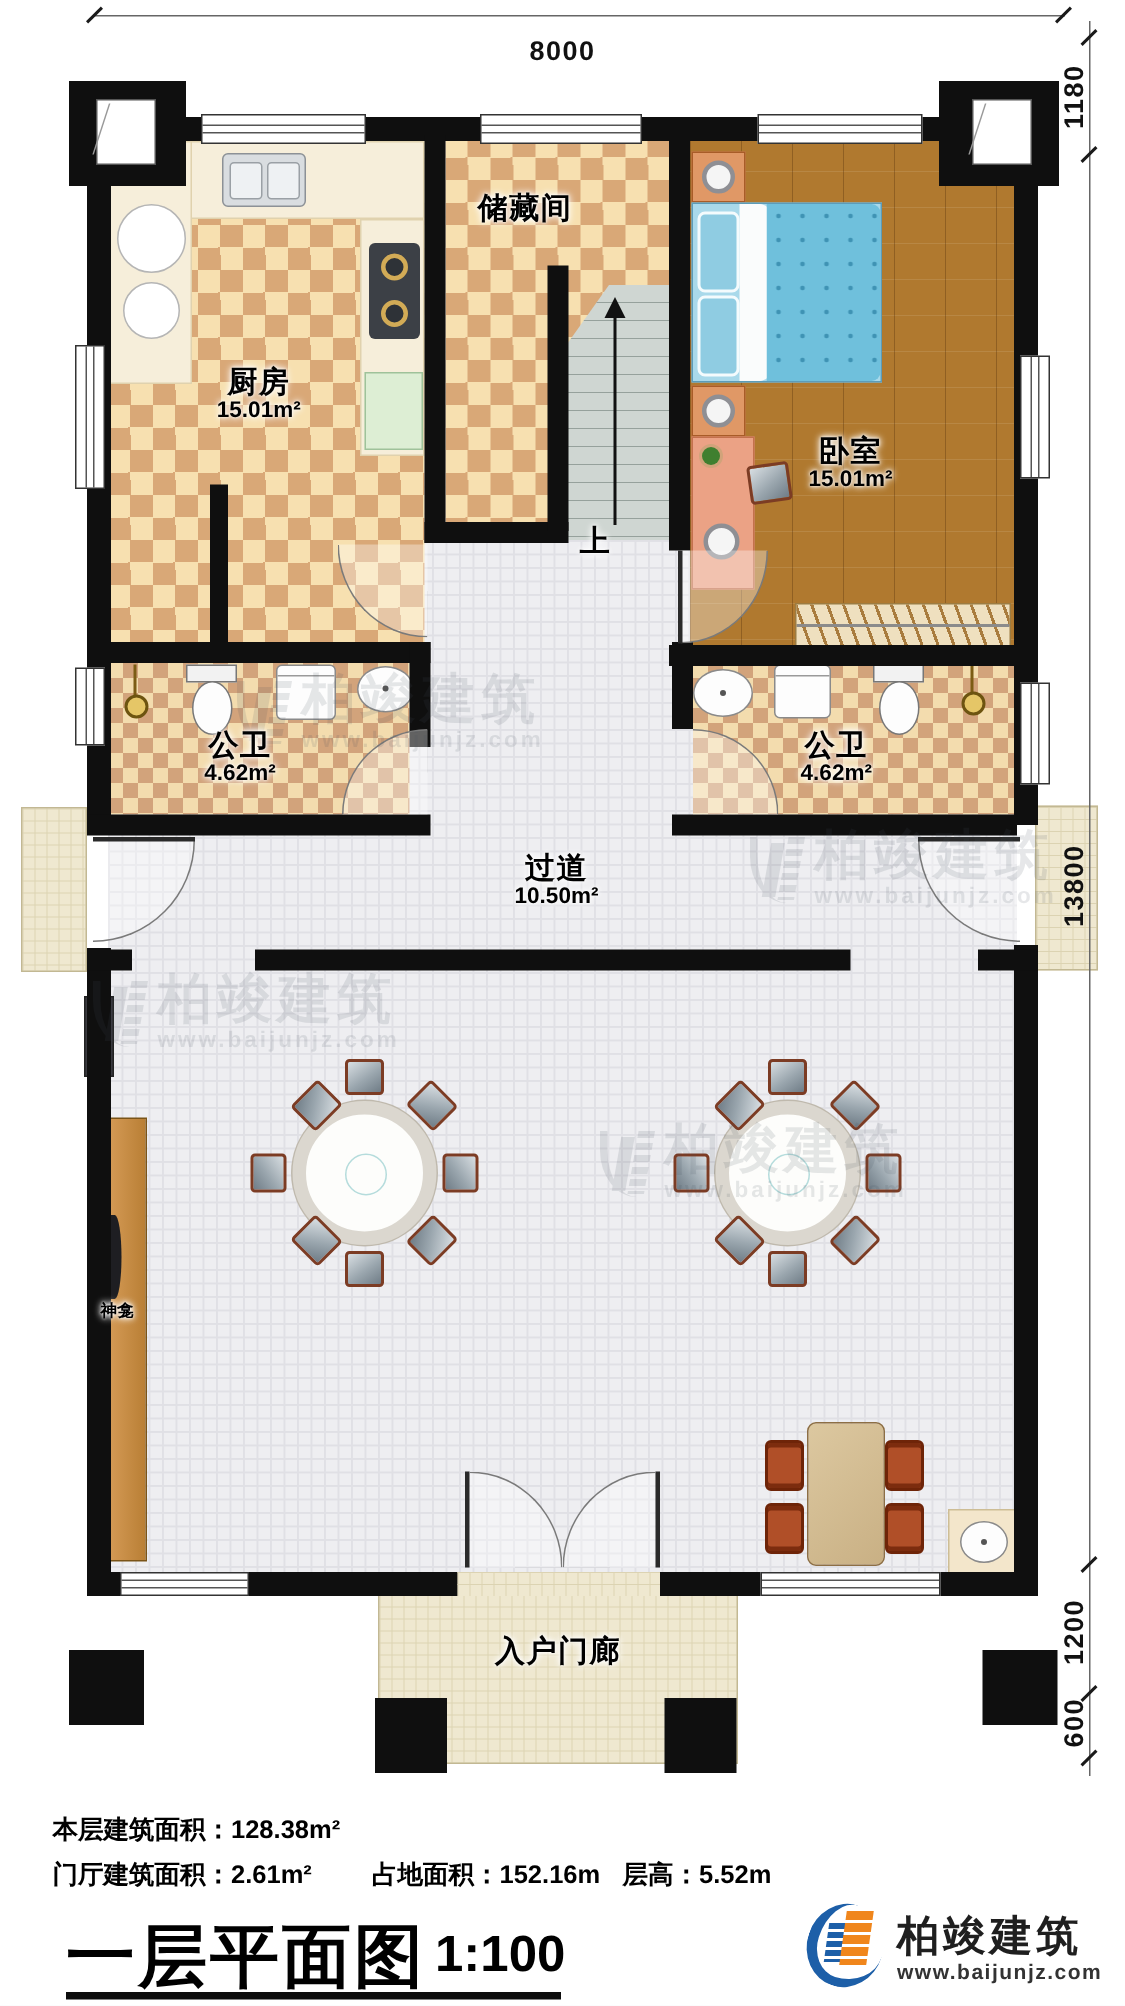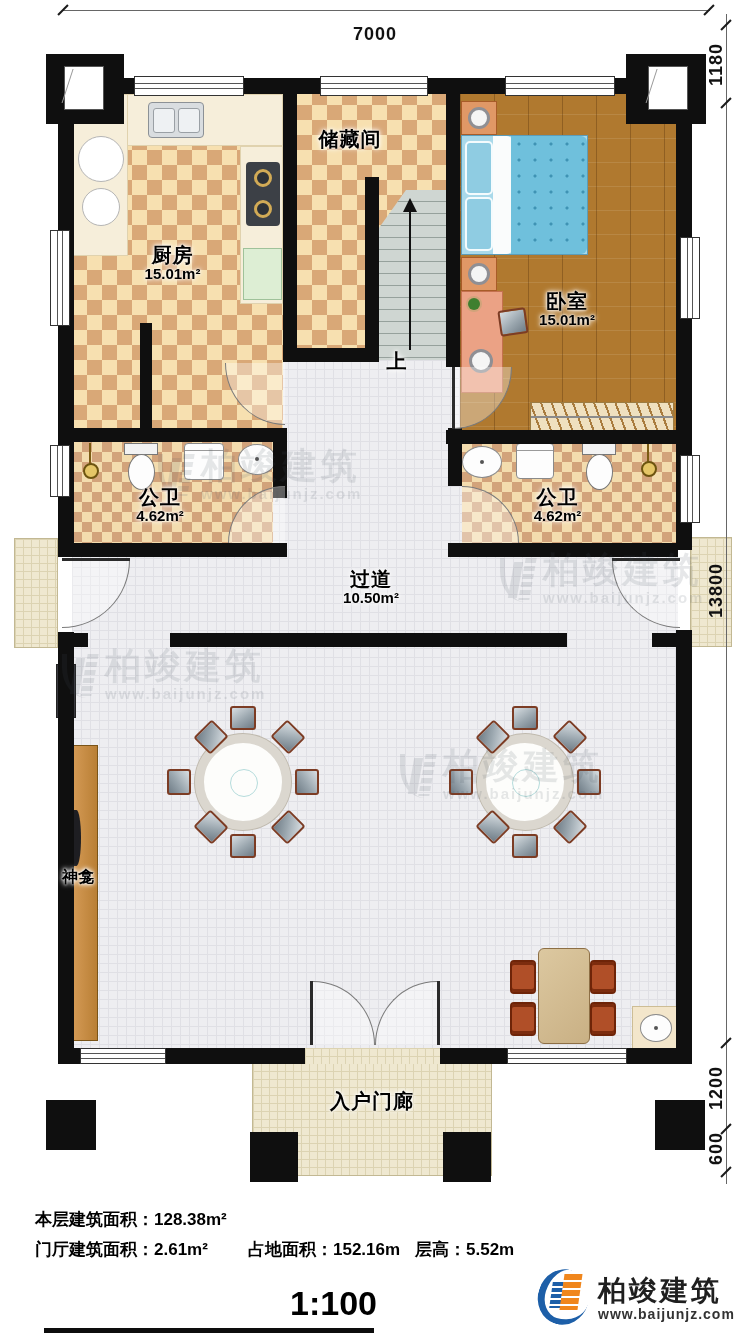--- a/index.html
+++ b/index.html
@@ -342,47 +342,48 @@
   </div>
   <div class="rlabel" style="left:500px;top:486px;width:115px;">
     <div class="rname">公卫</div>
     <div class="rarea">4.62m²</div>
   </div>
   <div class="rlabel" style="left:315px;top:568px;width:112px;">
     <div class="rname">过道</div>
     <div class="rarea">10.50m²</div>
   </div>
   <div class="rlabel small-label" style="left:54px;top:868px;width:48px;">
-    <div style="font-size:16px;">神龛</div>
+    <div style="font-size:11px;">神龛</div>
   </div>
   <div class="rlabel" style="left:297px;top:1090px;width:150px;">
     <div class="rname">入户门廊</div>
   </div>
 
   <div class="dimline" style="left:62px;top:10px;width:648px;height:1px;"></div>
   <div class="tick" style="left:56px;top:9px;"></div>
   <div class="tick" style="left:702px;top:9px;"></div>
-  <div class="dimtext" style="left:340px;top:24px;width:70px;">7000</div>
+  <div class="dimtext" style="left:340px;top:24px;width:70px;">8000</div>
 
   <div class="dimline" style="left:726px;top:14px;width:1px;height:1170px;"></div>
   <div class="tick" style="left:719px;top:24px;"></div>
   <div class="tick" style="left:719px;top:102px;"></div>
   <div class="tick" style="left:719px;top:1042px;"></div>
   <div class="tick" style="left:719px;top:1128px;"></div>
   <div class="tick" style="left:719px;top:1171px;"></div>
   <div class="dimtext vtext" style="left:706px;top:30px;height:68px;">1180</div>
   <div class="dimtext vtext" style="left:706px;top:540px;height:100px;">13800</div>
   <div class="dimtext vtext" style="left:706px;top:1052px;height:72px;">1200</div>
   <div class="dimtext vtext" style="left:706px;top:1122px;height:52px;">600</div>
 
   <div class="stat" style="left:35px;top:1208px;">本层建筑面积：128.38m²</div>
   <div class="stat" style="left:35px;top:1238px;">门厅建筑面积：2.61m²</div>
   <div class="stat" style="left:248px;top:1238px;">占地面积：152.16m</div>
   <div class="stat" style="left:415px;top:1238px;">层高：5.52m</div>
 
+  <div class="title-main" style="left:44px;top:1274px;">一层平面图</div>
   <div class="title-scale" style="left:290px;top:1284px;">1:100</div>
   <div class="title-rule" style="left:44px;top:1328px;width:330px;height:5px;"></div>
 
   <div style="position:absolute;left:538px;top:1266px;width:54px;height:56px;">
     <div class="logo-swoosh" style="left:0;top:3px;"></div>
     <div class="logo-bblue" style="left:13px;top:16px;"></div>
     <div class="logo-borange" style="left:24px;top:8px;"></div>
   </div>
   <div class="brand-name" style="left:598px;top:1272px;">柏竣建筑</div>
   <div class="brand-url" style="left:598px;top:1306px;">www.baijunjz.com</div>

